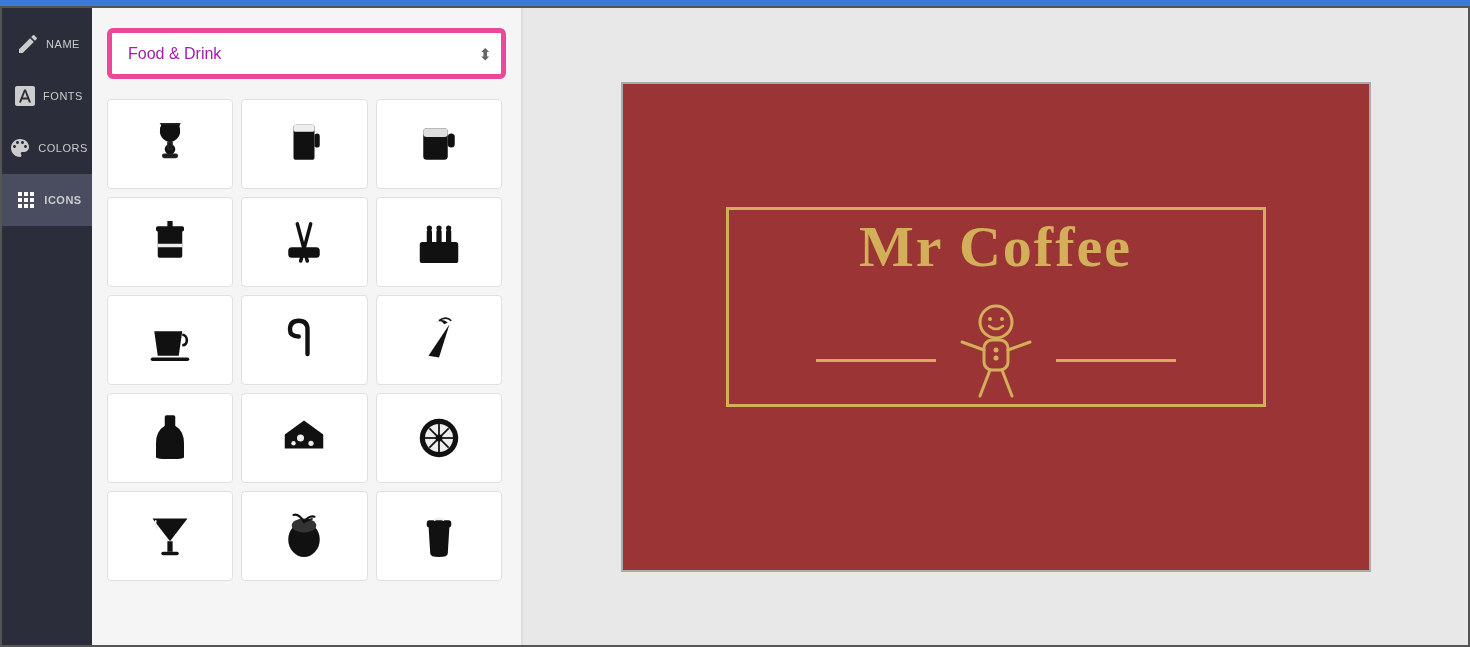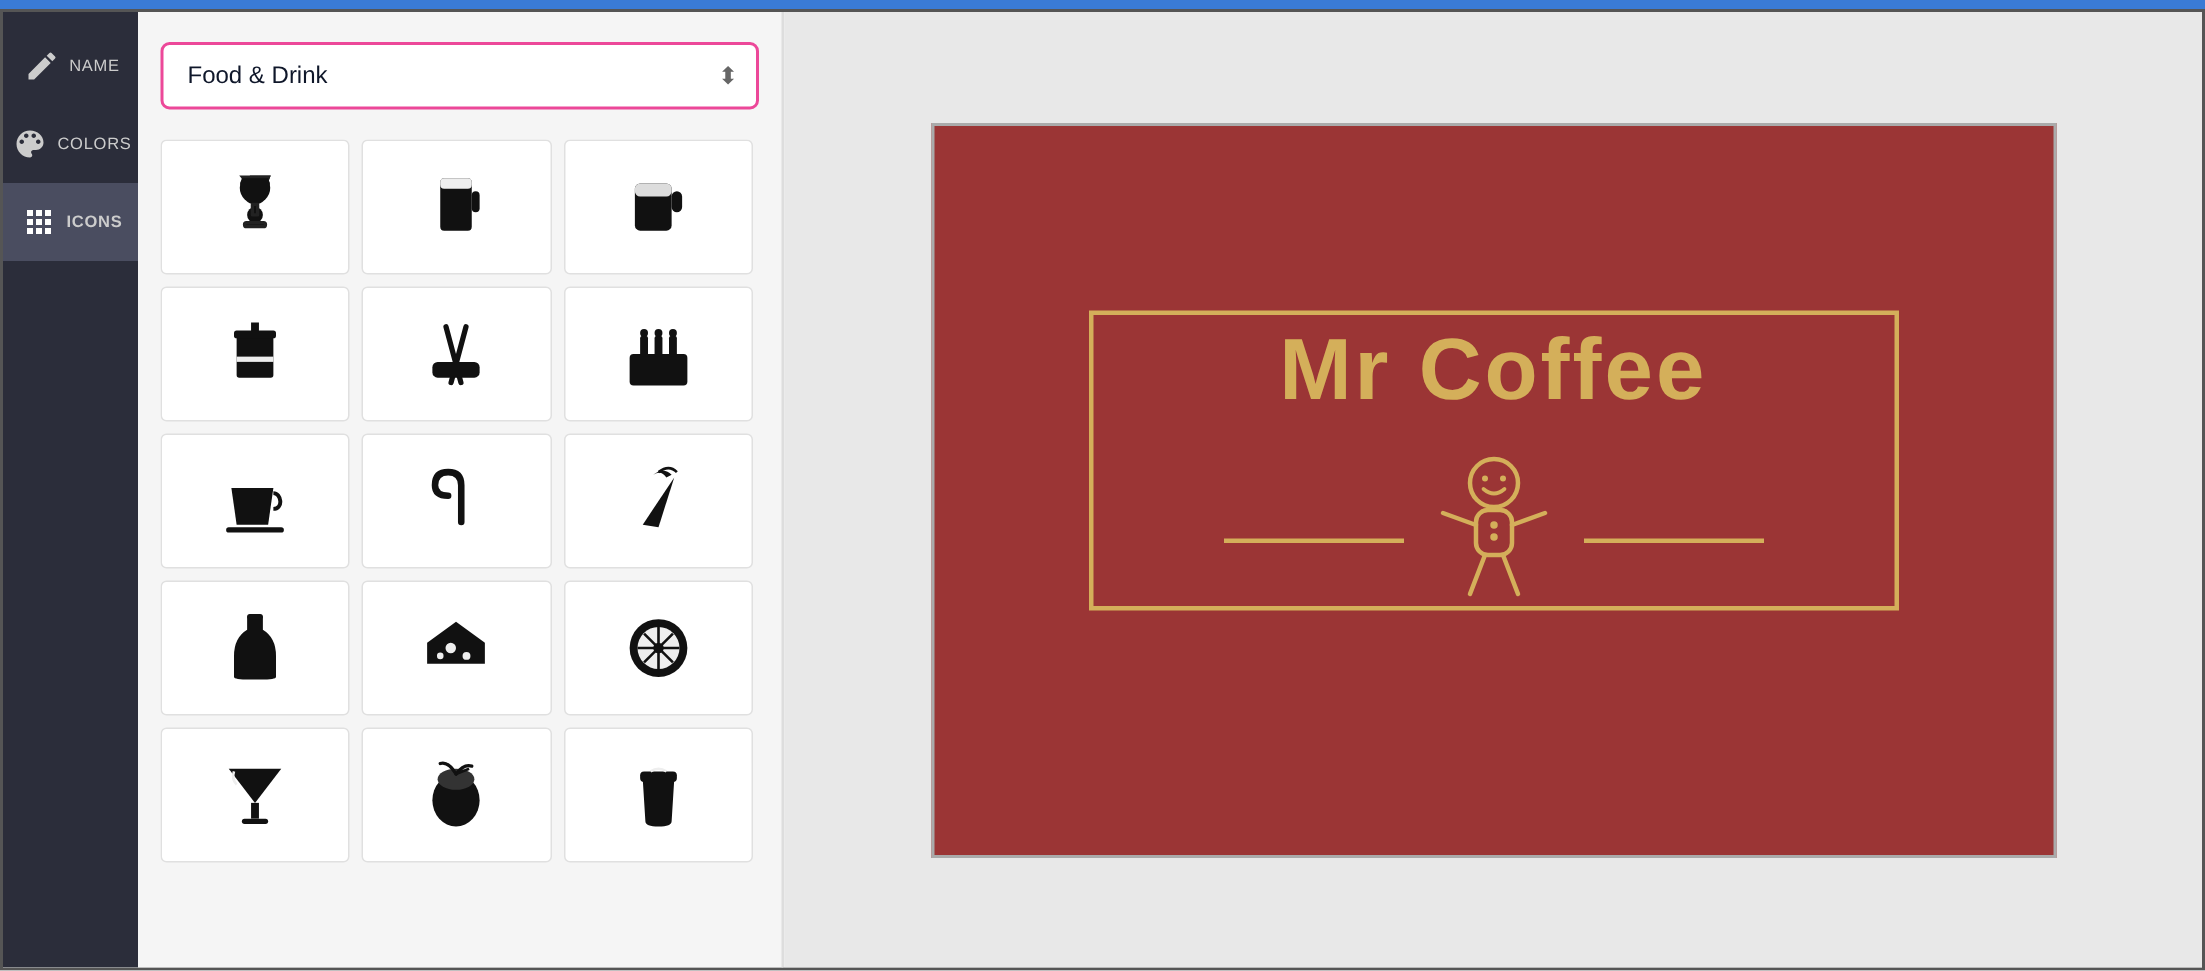--- a/index.html
+++ b/index.html
@@ -88,26 +88,26 @@
 
     .category-select-wrapper {
       position: relative;
       margin-bottom: 20px;
     }
 
     .category-select {
       width: 100%;
       padding: 12px 16px;
       font-size: 16px;
-      border: 2px solid #ec4899;
+      border: 5px solid #ec4899;
       border-radius: 6px;
       background: #fff;
       appearance: none;
       cursor: pointer;
-      color: #0f172a;
+      color: #a21caf;
       outline: none;
     }
 
     .select-arrow {
       position: absolute;
       right: 14px;
       top: 50%;
       transform: translateY(-50%);
       pointer-events: none;
       color: #666;
@@ -190,21 +190,21 @@
       position: absolute;
       border: 3px solid #d4af5a;
       width: 540px;
       height: 200px;
       top: 50%;
       left: 50%;
       transform: translate(-50%, -60%);
     }
 
     .card-title {
-      font-family: Liberation Sans, sans-serif;
+      font-family: Liberation Serif, serif;
       font-size: 58px;
       color: #d4af5a;
       font-weight: bold;
       letter-spacing: 2px;
       position: relative;
       z-index: 2;
       margin-top: -20px;
     }
 
     
@@ -241,20 +241,28 @@
 
     <div class="sidebar-item">
       <div class="icon-svg">
         <svg viewBox="0 0 24 24" xmlns="http://www.w3.org/2000/svg">
           <path d="M3 17.25V21h3.75L17.81 9.94l-3.75-3.75L3 17.25zM20.71 7.04a1 1 0 000-1.41l-2.34-2.34a1 1 0 00-1.41 0l-1.83 1.83 3.75 3.75 1.83-1.83z" fill="#ccc"></path>
         </svg>
       </div>
       <span>NAME</span>
     </div>
 
+    <div class="sidebar-item">
+      <div class="icon-svg">
+        <svg viewBox="0 0 24 24" xmlns="http://www.w3.org/2000/svg">
+          <path d="M9.93 13.5h4.14L12 7.98 9.93 13.5zM20 2H4c-1.1 0-2 .9-2 2v16c0 1.1.9 2 2 2h16c1.1 0 2-.9 2-2V4c0-1.1-.9-2-2-2zm-4.05 16.5l-1.14-3H9.17l-1.12 3H5.96l5.11-13h1.86l5.11 13h-2.09z" fill="#ccc"></path>
+        </svg>
+      </div>
+      <span>FONTS</span>
+    </div>
 
     <div class="sidebar-item">
       <div class="icon-svg">
         <svg viewBox="0 0 24 24" xmlns="http://www.w3.org/2000/svg">
           <path d="M12 3c-4.97 0-9 4.03-9 9s4.03 9 9 9c.83 0 1.5-.67 1.5-1.5 0-.39-.15-.74-.39-1.01-.23-.26-.38-.61-.38-.99 0-.83.67-1.5 1.5-1.5H16c2.76 0 5-2.24 5-5 0-4.42-4.03-8-9-8zm-5.5 9c-.83 0-1.5-.67-1.5-1.5S5.67 9 6.5 9 8 9.67 8 10.5 7.33 12 6.5 12zm3-4C8.67 8 8 7.33 8 6.5S8.67 5 9.5 5s1.5.67 1.5 1.5S10.33 8 9.5 8zm5 0c-.83 0-1.5-.67-1.5-1.5S13.67 5 14.5 5s1.5.67 1.5 1.5S15.33 8 14.5 8zm3 4c-.83 0-1.5-.67-1.5-1.5S16.67 9 17.5 9s1.5.67 1.5 1.5-.67 1.5-1.5 1.5z" fill="#ccc"></path>
         </svg>
       </div>
       <span>COLORS</span>
     </div>
 

